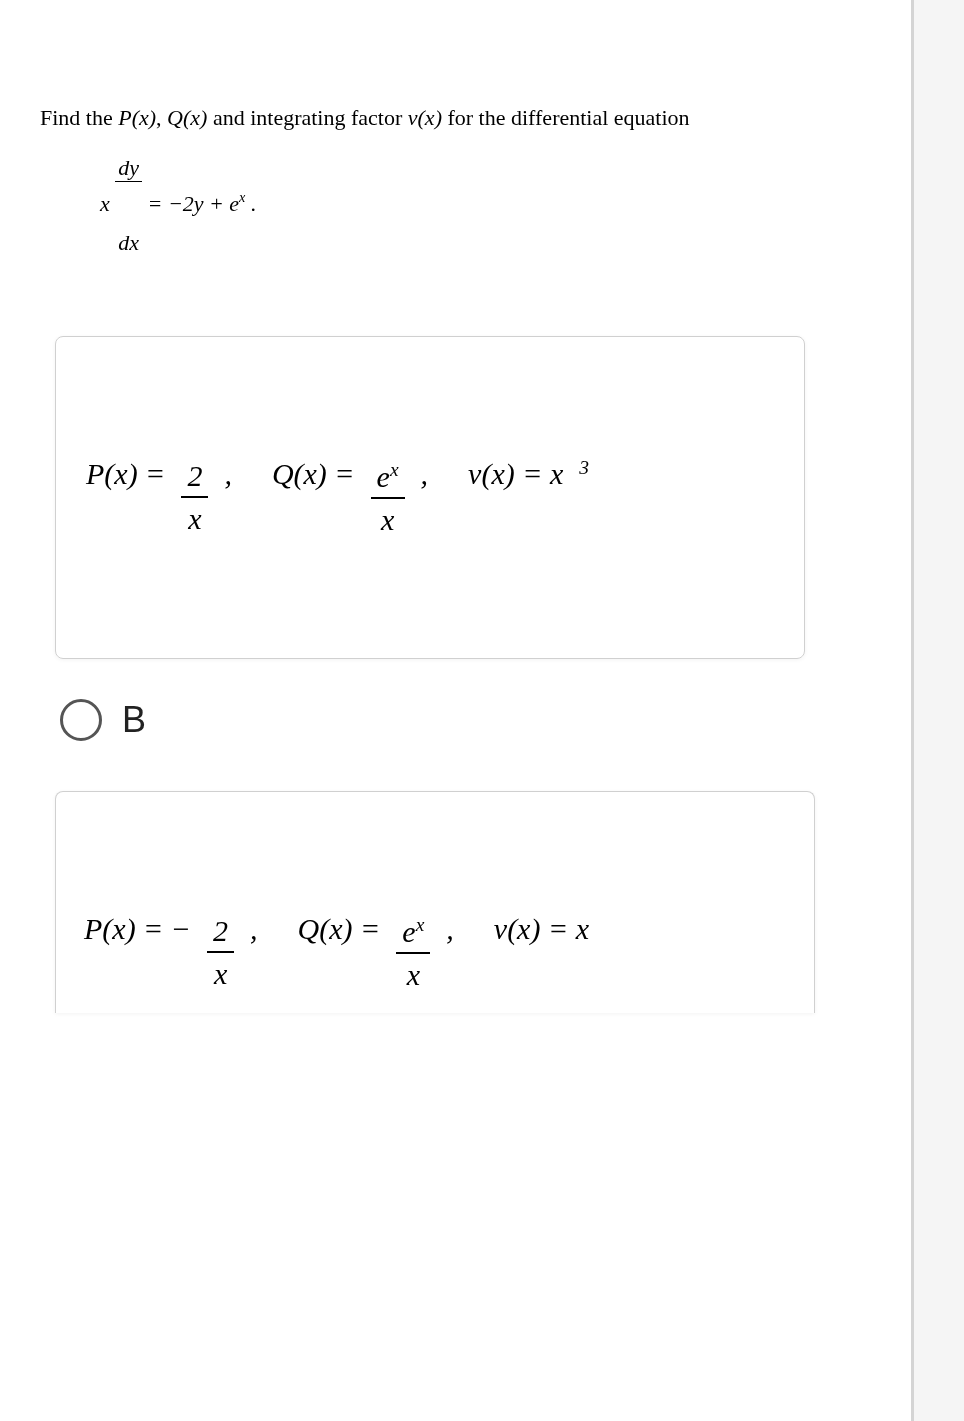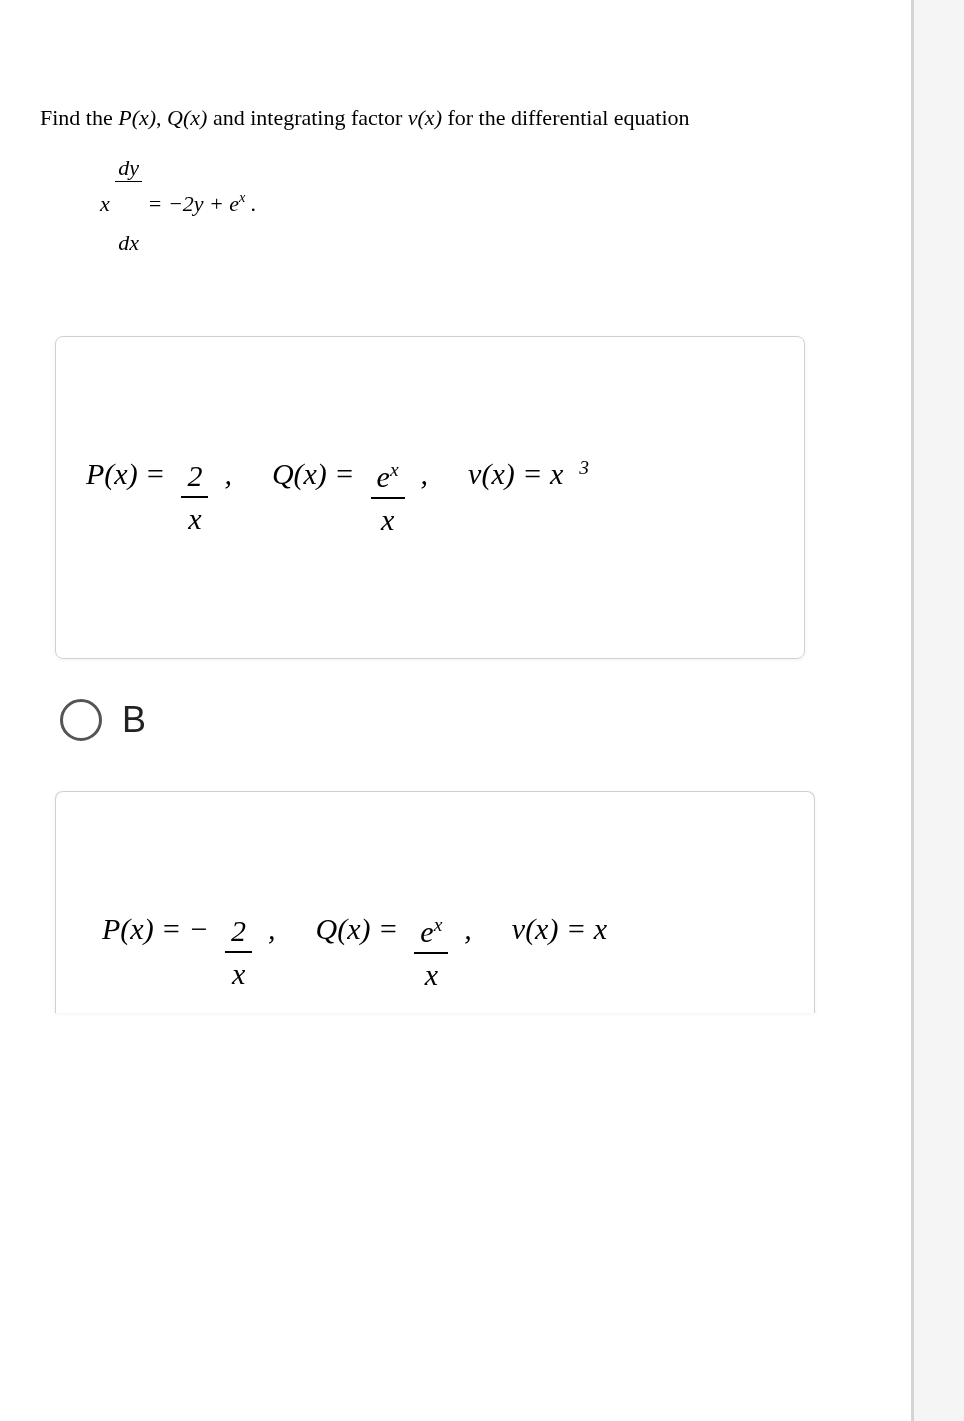--- a/index.html
+++ b/index.html
@@ -67,21 +67,21 @@
       border: 1px solid #d0d0d0;
       border-radius: 8px;
       margin: 80px 15px 40px 15px;
       padding: 120px 30px 120px 30px;
       box-shadow: 0 1px 4px rgba(0,0,0,0.05);
     }
     .answer-card-b {
       border: 1px solid #d0d0d0;
       border-radius: 8px 8px 0 0;
       margin: 50px 5px 0 15px;
-      padding: 120px 30px 20px 46px;
+      padding: 120px 30px 20px 28px;
       border-bottom: none;
       box-shadow: 0 1px 4px rgba(0,0,0,0.05);
     }
     .answer-math {
       font-size: 30px;
       font-style: italic;
       display: flex;
       align-items: flex-start;
       gap: 16px;
       flex-wrap: nowrap;

